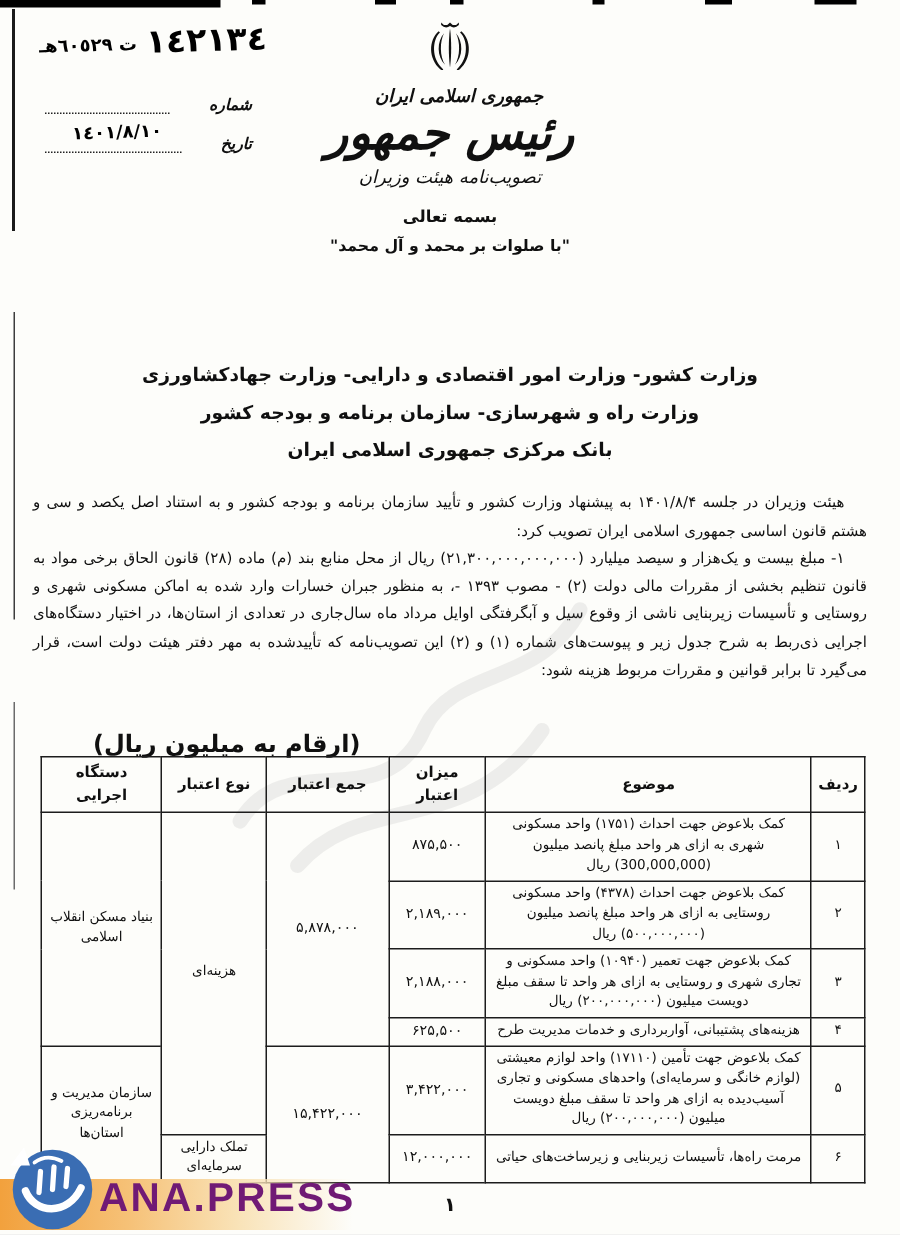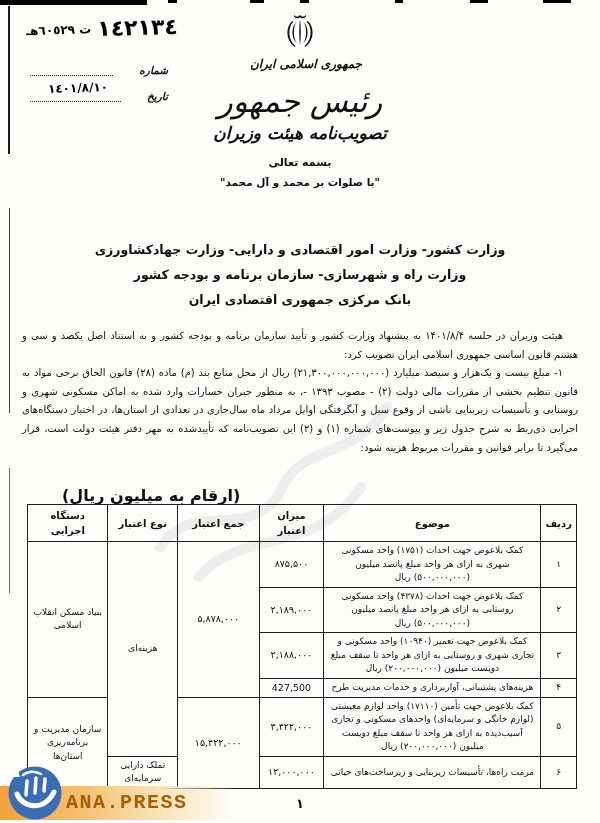--- a/index.html
+++ b/index.html
@@ -33,22 +33,22 @@
   .nd-label{font-weight:bold;font-style:italic;margin-left:4px;white-space:nowrap;}
   .nd-dots{flex:1;border-bottom:1.5px dotted #222;height:9px;}
   .date-val{
     position:absolute;top:17px;left:18px;font-size:12px;font-weight:bold;
     transform:rotate(-2deg);letter-spacing:1px;color:#000;
   }
   
   .letterhead{position:absolute;top:8px;left:0;right:0;text-align:center;}
   .emblem{display:block;margin:0 auto;}
   .country{font-size:12px;font-weight:bold;font-style:italic;margin-top:1px;padding-left:12px;}
-  .authority{font-size:31px;font-weight:normal;font-style:italic;margin-top:12px;letter-spacing:-1px;}
-  .doctype{font-size:17px;font-weight:bold;font-style:italic;margin-top:4px;}
+  .authority{font-size:31px;font-weight:bold;font-style:italic;margin-top:0;letter-spacing:-1px;}
+  .doctype{font-size:12px;font-weight:normal;font-style:italic;margin-top:4px;}
   .bismillah{font-size:11px;font-weight:bold;margin-top:13px;}
   .salawat{font-size:10.5px;font-weight:bold;margin-top:7px;}
   
   .addressees{
     position:absolute;top:237px;left:0;right:0;text-align:center;
     font-weight:bold;font-size:12.5px;line-height:25px;
   }
   
   .body-text{
     position:absolute;top:327px;right:22px;left:22px;
@@ -73,22 +73,22 @@
   
   .watermark{position:absolute;top:368px;left:118px;opacity:.13;transform:rotate(-14deg);pointer-events:none;}
   
   .page-num{position:absolute;bottom:12px;left:0;right:0;text-align:center;font-size:13px;font-weight:bold;}
   .ana-ribbon{
     position:absolute;left:0;bottom:3px;width:245px;height:34px;
     background:linear-gradient(90deg,#f2a13d 0%,#f6c177 35%,#f9e3b8 65%,rgba(250,243,228,0) 96%);
   }
   .ana-text{
     position:absolute;left:66px;bottom:9px;direction:ltr;
-    font-family:Liberation Mono, monospace;font-weight:bold;font-size:20px;
-    color:#a16207;letter-spacing:1.5px;
+    font-family:Liberation Sans, sans-serif;font-weight:bold;font-size:27px;
+    color:#701a75;letter-spacing:1.5px;
   }
   .ana-circle{position:absolute;left:6px;bottom:2px;width:57px;height:57px;}
 </style>
 </head>
 <body>
 
 <div class="page">
 
   <div class="art topbar"></div>
   <div class="art d1"></div>
@@ -132,21 +132,21 @@
     <div class="country">جمهوری اسلامی ایران</div>
     <div class="authority">رئیس جمهور</div>
     <div class="doctype">تصویب‌نامه هیئت وزیران</div>
     <div class="bismillah">بسمه تعالی</div>
     <div class="salawat">"با صلوات بر محمد و آل محمد"</div>
   </div>
 
   <div class="addressees">
     <div>وزارت کشور- وزارت امور اقتصادی و دارایی- وزارت جهادکشاورزی</div>
     <div>وزارت راه و شهرسازی- سازمان برنامه و بودجه کشور</div>
-    <div>بانک مرکزی جمهوری اقتصادی ایران</div>
+    <div>بانک مرکزی جمهوری اسلامی ایران</div>
   </div>
 
   <div class="body-text">
     <p>هیئت وزیران در جلسه ۱۴۰۱/۸/۴ به پیشنهاد وزارت کشور و تأیید سازمان برنامه و بودجه کشور و به استناد اصل یکصد و سی و هشتم قانون اساسی جمهوری اسلامی ایران تصویب کرد:</p>
     <p>۱- مبلغ بیست و یک‌هزار و سیصد میلیارد (۲۱,۳۰۰,۰۰۰,۰۰۰,۰۰۰) ریال از محل منابع بند (م) ماده (۲۸) قانون الحاق برخی مواد به قانون تنظیم بخشی از مقررات مالی دولت (۲) - مصوب ۱۳۹۳ -، به منظور جبران خسارات وارد شده به اماکن مسکونی شهری و روستایی و تأسیسات زیربنایی ناشی از وقوع سیل و آبگرفتگی اوایل مرداد ماه سال‌جاری در تعدادی از استان‌ها، در اختیار دستگاه‌های اجرایی ذی‌ربط به شرح جدول زیر و پیوست‌های شماره (۱) و (۲) این تصویب‌نامه که تأییدشده به مهر دفتر هیئت دولت است، قرار می‌گیرد تا برابر قوانین و مقررات مربوط هزینه شود:</p>
   </div>
 
   <div class="table-note">(ارقام به میلیون ریال)</div>
 
   <svg class="watermark" width="310" height="215" viewBox="0 0 310 215" aria-hidden="true">
@@ -171,40 +171,40 @@
         <th>موضوع</th>
         <th>میزان اعتبار</th>
         <th>جمع اعتبار</th>
         <th>نوع اعتبار</th>
         <th>دستگاه اجرایی</th>
       </tr>
     </thead>
     <tbody>
       <tr>
         <td>۱</td>
-        <td class="c-sub">کمک بلاعوض جهت احداث (۱۷۵۱) واحد مسکونی شهری به ازای هر واحد مبلغ پانصد میلیون (۵۰۰,۰۰۰,۰۰۰) ریال</td>
+        <td class="c-sub">کمک بلاعوض جهت احداث (۱۷۵۱) واحد مسکونی شهری به ازای هر واحد مبلغ پانصد میلیون (300,000,000) ریال</td>
         <td class="c-amt">۸۷۵,۵۰۰</td>
         <td class="c-amt" rowspan="4">۵,۸۷۸,۰۰۰</td>
         <td rowspan="5">هزینه‌ای</td>
         <td rowspan="4">بنیاد مسکن انقلاب اسلامی</td>
       </tr>
       <tr>
         <td>۲</td>
         <td class="c-sub">کمک بلاعوض جهت احداث (۴۳۷۸) واحد مسکونی روستایی به ازای هر واحد مبلغ پانصد میلیون (۵۰۰,۰۰۰,۰۰۰) ریال</td>
         <td class="c-amt">۲,۱۸۹,۰۰۰</td>
       </tr>
       <tr>
         <td>۳</td>
         <td class="c-sub">کمک بلاعوض جهت تعمیر (۱۰۹۴۰) واحد مسکونی و تجاری شهری و روستایی به ازای هر واحد تا سقف مبلغ دویست میلیون (۲۰۰,۰۰۰,۰۰۰) ریال</td>
         <td class="c-amt">۲,۱۸۸,۰۰۰</td>
       </tr>
       <tr>
         <td>۴</td>
         <td class="c-sub">هزینه‌های پشتیبانی، آواربرداری و خدمات مدیریت طرح</td>
-        <td class="c-amt">427,500</td>
+        <td class="c-amt">۶۲۵,۵۰۰</td>
       </tr>
       <tr>
         <td>۵</td>
         <td class="c-sub">کمک بلاعوض جهت تأمین (۱۷۱۱۰) واحد لوازم معیشتی (لوازم خانگی و سرمایه‌ای) واحدهای مسکونی و تجاری آسیب‌دیده به ازای هر واحد تا سقف مبلغ دویست میلیون (۲۰۰,۰۰۰,۰۰۰) ریال</td>
         <td class="c-amt">۳,۴۲۲,۰۰۰</td>
         <td class="c-amt" rowspan="2">۱۵,۴۲۲,۰۰۰</td>
         <td rowspan="2">سازمان مدیریت و برنامه‌ریزی استان‌ها</td>
       </tr>
       <tr>
         <td>۶</td>

